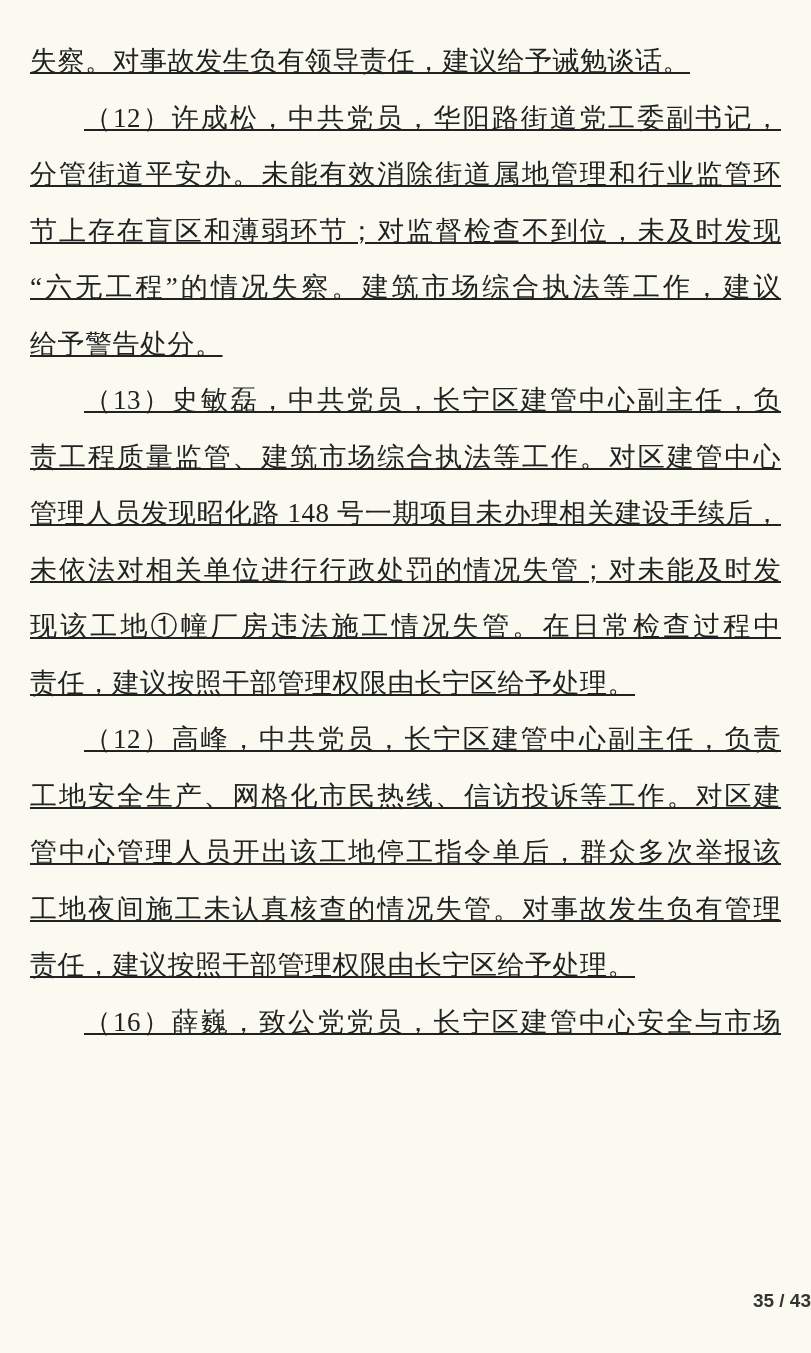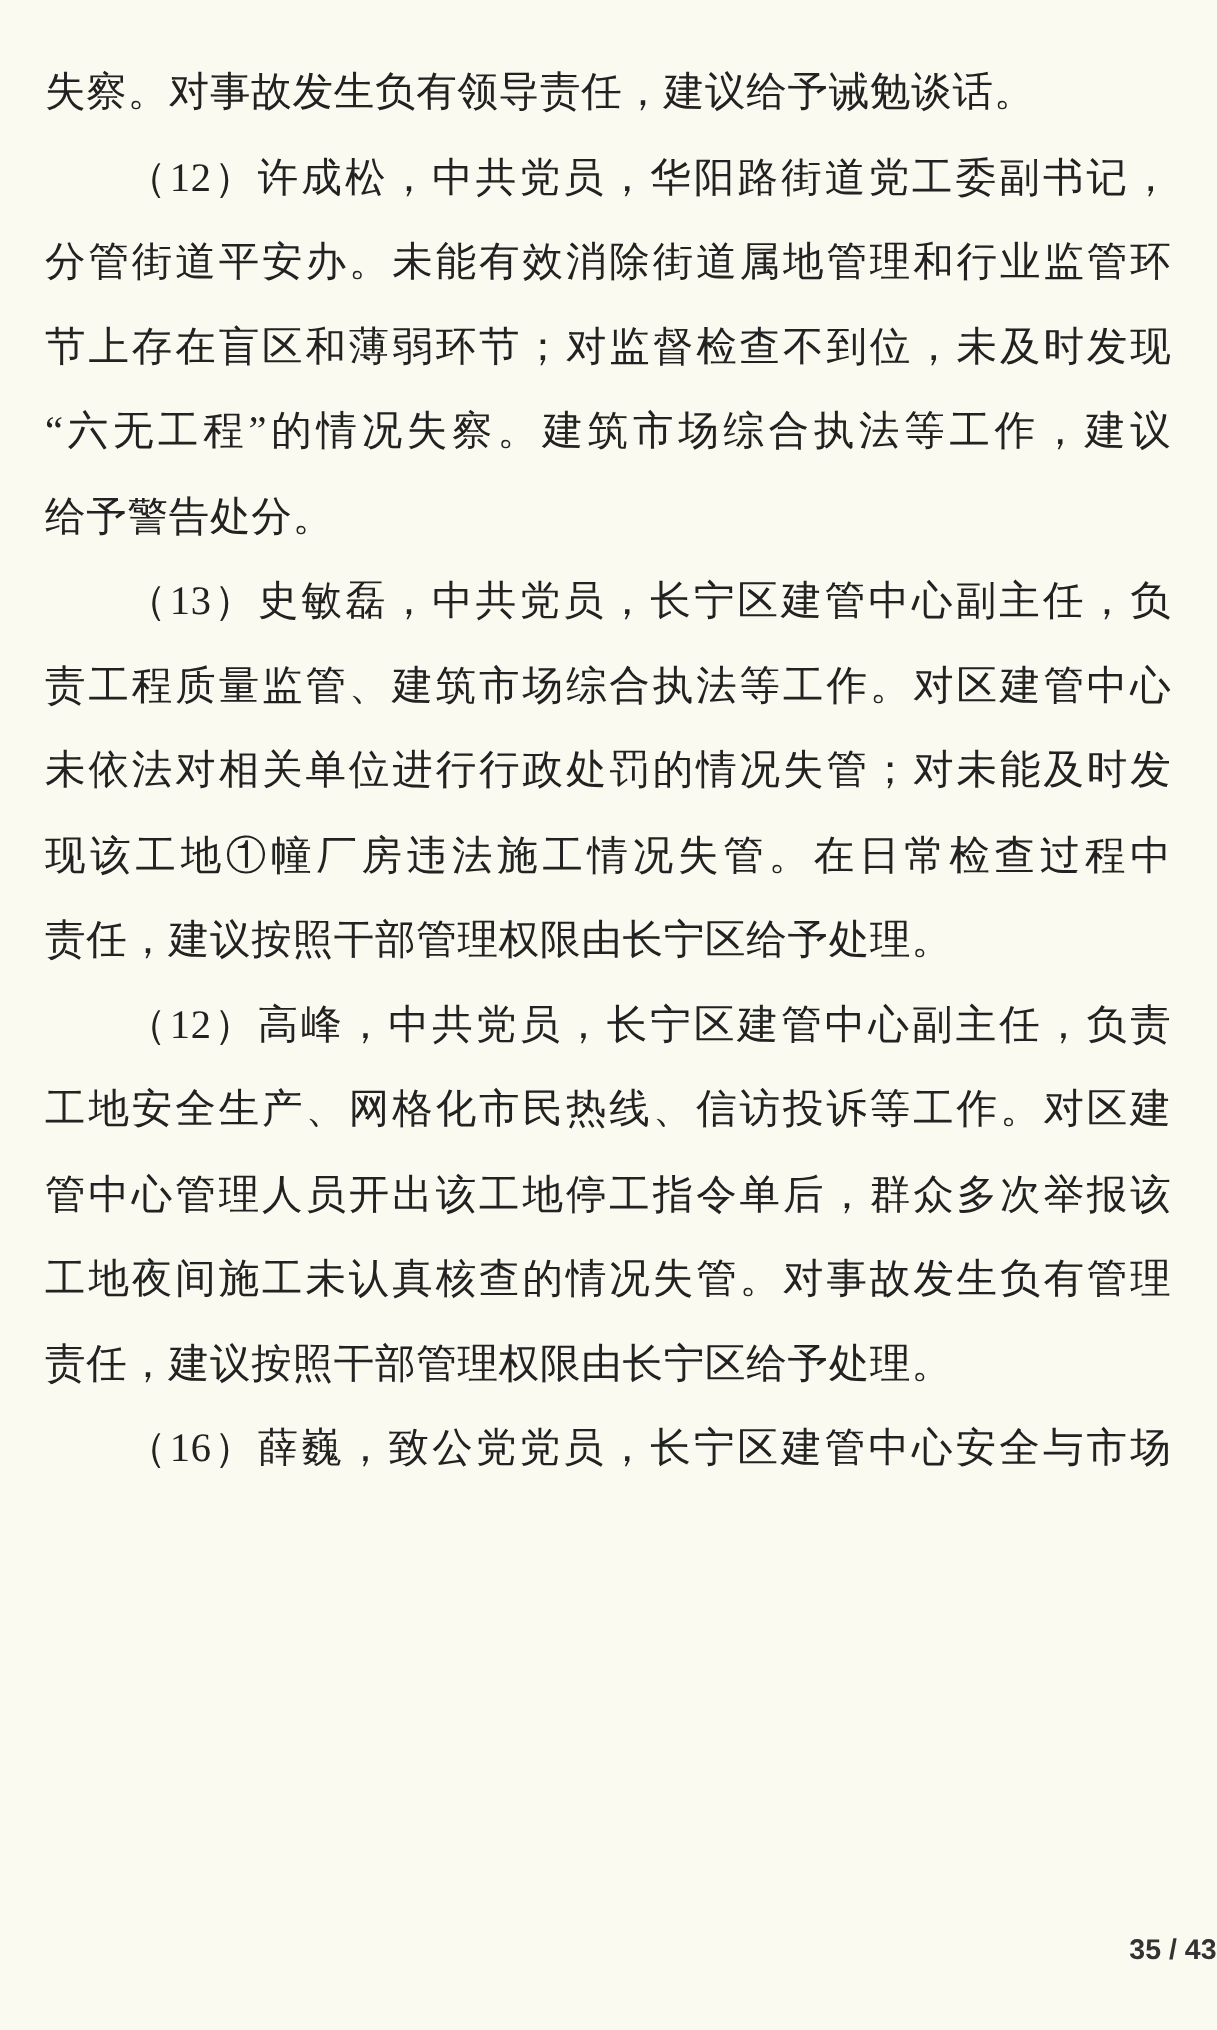--- a/index.html
+++ b/index.html
@@ -21,20 +21,21 @@
   }
   .content {
     position: absolute;
     top: 33px;
     left: 30px;
     width: 751px;
   }
   .para {
     margin: 0;
     padding: 0;
+    text-decoration: underline;
   }
   .line {
     font-size: 27px;
     line-height: 56.5px;
     height: 56.5px;
     overflow: hidden;
     text-align: justify;
     text-align-last: justify;
     letter-spacing: 0.5px;
     white-space: normal;
@@ -73,20 +74,21 @@
       <div class="line first">（12）许成松，中共党员，华阳路街道党工委副书记，</div>
       <div class="line">分管街道平安办。未能有效消除街道属地管理和行业监管环</div>
       <div class="line">节上存在盲区和薄弱环节；对监督检查不到位，未及时发现</div>
       <div class="line">“六无工程”的情况失察。建筑市场综合执法等工作，建议</div>
       <div class="line last">给予警告处分。</div>
     </div>
 
     <div class="para">
       <div class="line first">（13）史敏磊，中共党员，长宁区建管中心副主任，负</div>
       <div class="line">责工程质量监管、建筑市场综合执法等工作。对区建管中心</div>
+      <div class="line">管理人员发现昭化路 148 号一期项目未办理相关建设手续后，</div>
       <div class="line">未依法对相关单位进行行政处罚的情况失管；对未能及时发</div>
       <div class="line">现该工地①幢厂房违法施工情况失管。在日常检查过程中</div>
       <div class="line last">责任，建议按照干部管理权限由长宁区给予处理。</div>
     </div>
 
     <div class="para">
       <div class="line first">（12）高峰，中共党员，长宁区建管中心副主任，负责</div>
       <div class="line">工地安全生产、网格化市民热线、信访投诉等工作。对区建</div>
       <div class="line">管中心管理人员开出该工地停工指令单后，群众多次举报该</div>
       <div class="line">工地夜间施工未认真核查的情况失管。对事故发生负有管理</div>

